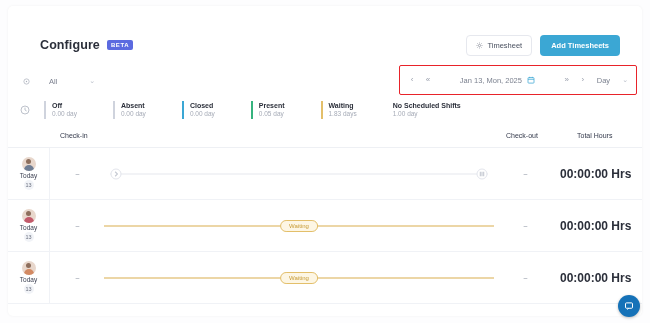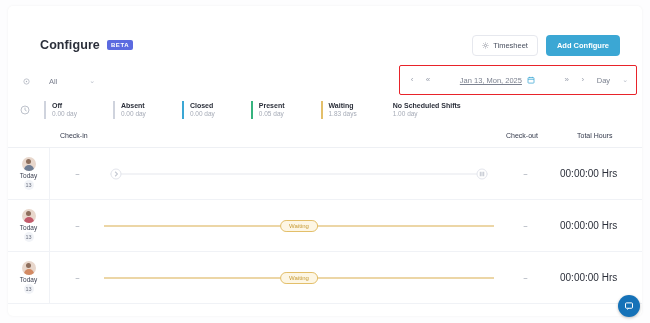--- a/index.html
+++ b/index.html
@@ -88,21 +88,21 @@
     width: 228px; height: 24px;
     display: flex; align-items: center;
     font-size: 7.5px; color: #8a8f9c;
   }
   .nav-btn {
     width: 16px; text-align: center; color: #9aa0ad; font-size: 8px;
     line-height: 1;
   }
   .date-display {
     flex: 1 1 auto; display: flex; align-items: center; justify-content: center; gap: 5px;
-    color: #7b818f; font-size: 7.5px; white-space: nowrap; text-decoration: underline;
+    color: #7b818f; font-size: 7.5px; white-space: nowrap;
   }
   .cal-icon { width: 8px; height: 8px; color: #3ba7d4; display: block; }
   .view-select {
     display: flex; align-items: center; gap: 12px;
     color: #7b818f; font-size: 7.5px; margin-left: 6px; margin-right: 4px;
   }
   .view-caret { color: #b9bec9; font-size: 7px; }
 
   
   .summary-strip {
@@ -189,21 +189,21 @@
     background: #fdf6e4; border: 1px solid #e3bf6a;
     border-radius: 9px; padding: 2px 8px;
     font-size: 6px; color: #c79a33; white-space: nowrap;
   }
   .checkout-cell {
     width: 62px; flex: 0 0 62px; text-align: center;
     font-size: 8px; color: #9aa0ad; letter-spacing: -1px;
   }
   .total-cell {
     width: 86px; flex: 0 0 86px; text-align: left; padding-left: 4px;
-    font-size: 10px; font-weight: normal; color: #2b2f3a; white-space: nowrap;
+    font-size: 12px; font-weight: bold; color: #2b2f3a; white-space: nowrap;
   }
 
   
   .chat-fab {
     position: absolute; right: 10px; bottom: 6px;
     width: 22px; height: 22px; border-radius: 50%;
     background: #1572b8;
     display: flex; align-items: center; justify-content: center;
     box-shadow: 0 1px 3px rgba(0,0,0,.25);
   }
@@ -223,21 +223,21 @@
       <div class="header-actions">
         <button class="btn-configure">
           <span>
             <svg viewBox="0 0 16 16" fill="none" stroke="#7d8290" stroke-width="1.5">
               <circle cx="8" cy="8" r="2.6"></circle>
               <path d="M8 1.2v2M8 12.8v2M1.2 8h2M12.8 8h2M3.2 3.2l1.4 1.4M11.4 11.4l1.4 1.4M12.8 3.2l-1.4 1.4M4.6 11.4l-1.4 1.4"></path>
             </svg>
           </span>
           <span>Timesheet</span>
         </button>
-        <button class="btn-add">Add Configure</button>
+        <button class="btn-add">Add Timesheets</button>
       </div>
     </div>
 
     <div class="filter-bar">
       <div class="filter-left">
 
         <div class="dropdown">
           <span class="dd-icon">
             <svg viewBox="0 0 16 16" fill="none" stroke="#a9aeba" stroke-width="1.6">
               <circle cx="8" cy="8" r="6"></circle>

